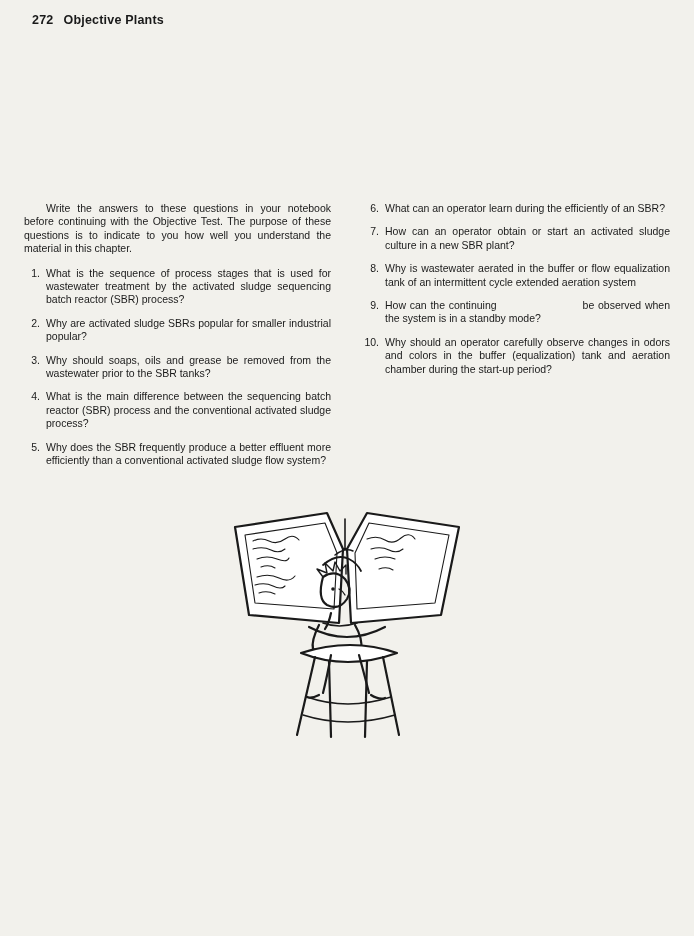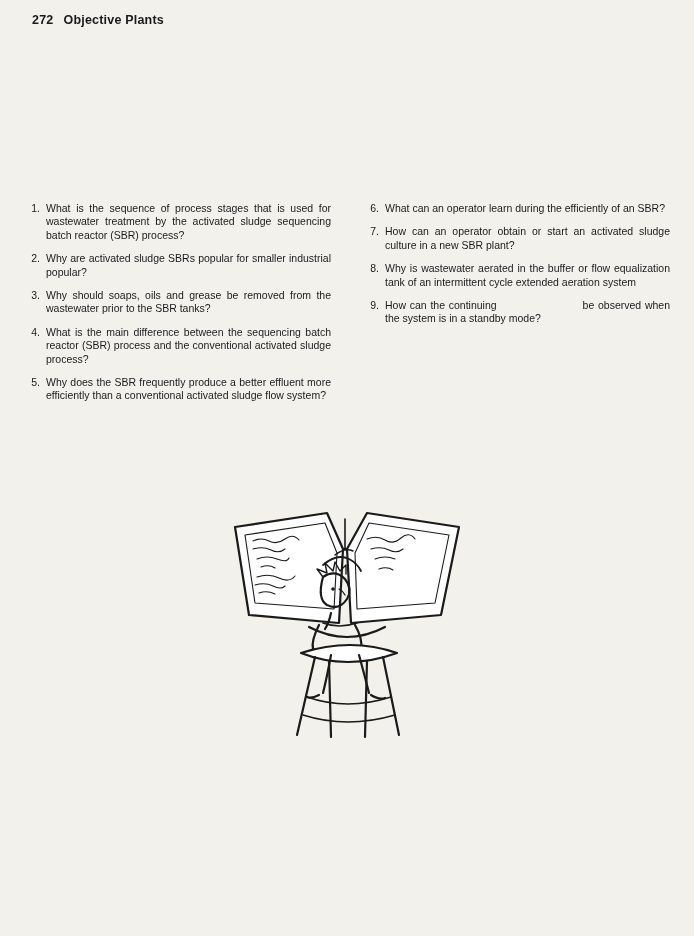--- a/index.html
+++ b/index.html
@@ -114,20 +114,21 @@
 <div class="page">
 
   <div class="header">
     <span class="pagenum">272</span><span>Objective Plants</span>
   </div>
 
 
   <div class="columns">
 
     <div class="col">
+      <p class="intro">Write the answers to these questions in your notebook before continuing with the Objective Test. The purpose of these questions is to indicate to you how well you understand the material in this chapter.</p>
       <ol class="qlist">
         <li>
           <span class="num">1.</span>
           <span class="qtext">What is the sequence of process stages that is used for wastewater treatment by the activated sludge sequencing batch reactor (SBR) process?</span>
         </li>
         <li>
           <span class="num">2.</span>
           <span class="qtext">Why are activated sludge SBRs popular for smaller industrial popular?</span>
         </li>
         <li>
@@ -155,20 +156,24 @@
           <span class="num">7.</span>
           <span class="qtext">How can an operator obtain or start an activated sludge culture in a new SBR plant?</span>
         </li>
         <li>
           <span class="num">8.</span>
           <span class="qtext">Why is wastewater aerated in the buffer or flow equalization tank of an intermittent cycle extended aeration system</span>
         </li>
         <li>
           <span class="num">9.</span>
           <span class="qtext"><span>How can the continuing</span><span class="gap-space"></span><span>be observed when the system is in a standby mode?</span></span>
+        </li>
+        <li>
+          <span class="num">10.</span>
+          <span class="qtext">Why should an operator carefully observe changes in odors and colors in the buffer (equalization) tank and aeration chamber during the start-up period?</span>
         </li>
       </ol>
     </div>
 
   </div>
 
   <div class="figure">
     <svg width="240" height="250" viewBox="0 0 240 250">
       <g fill="none" stroke="#1a1a1a" stroke-width="2.2" stroke-linejoin="round" stroke-linecap="round">
 

